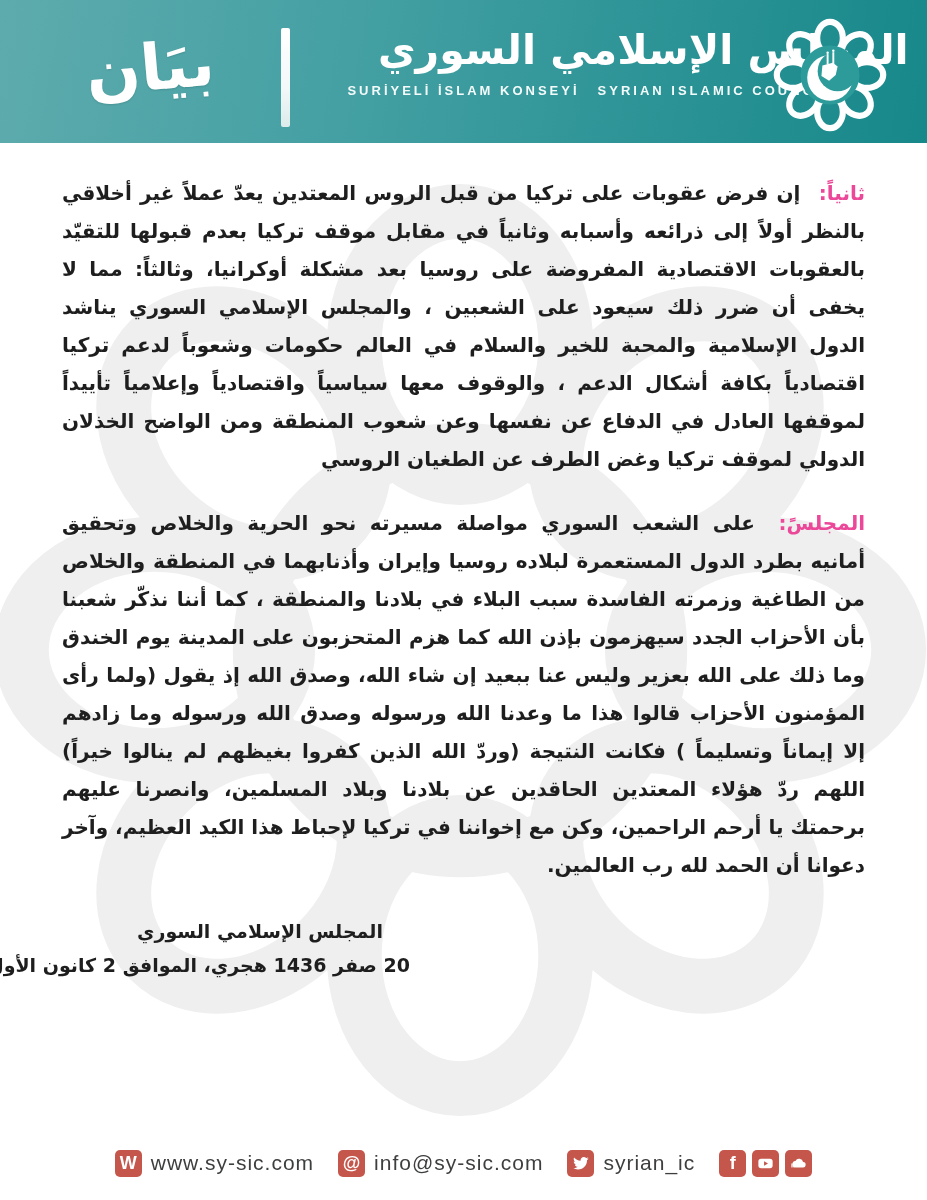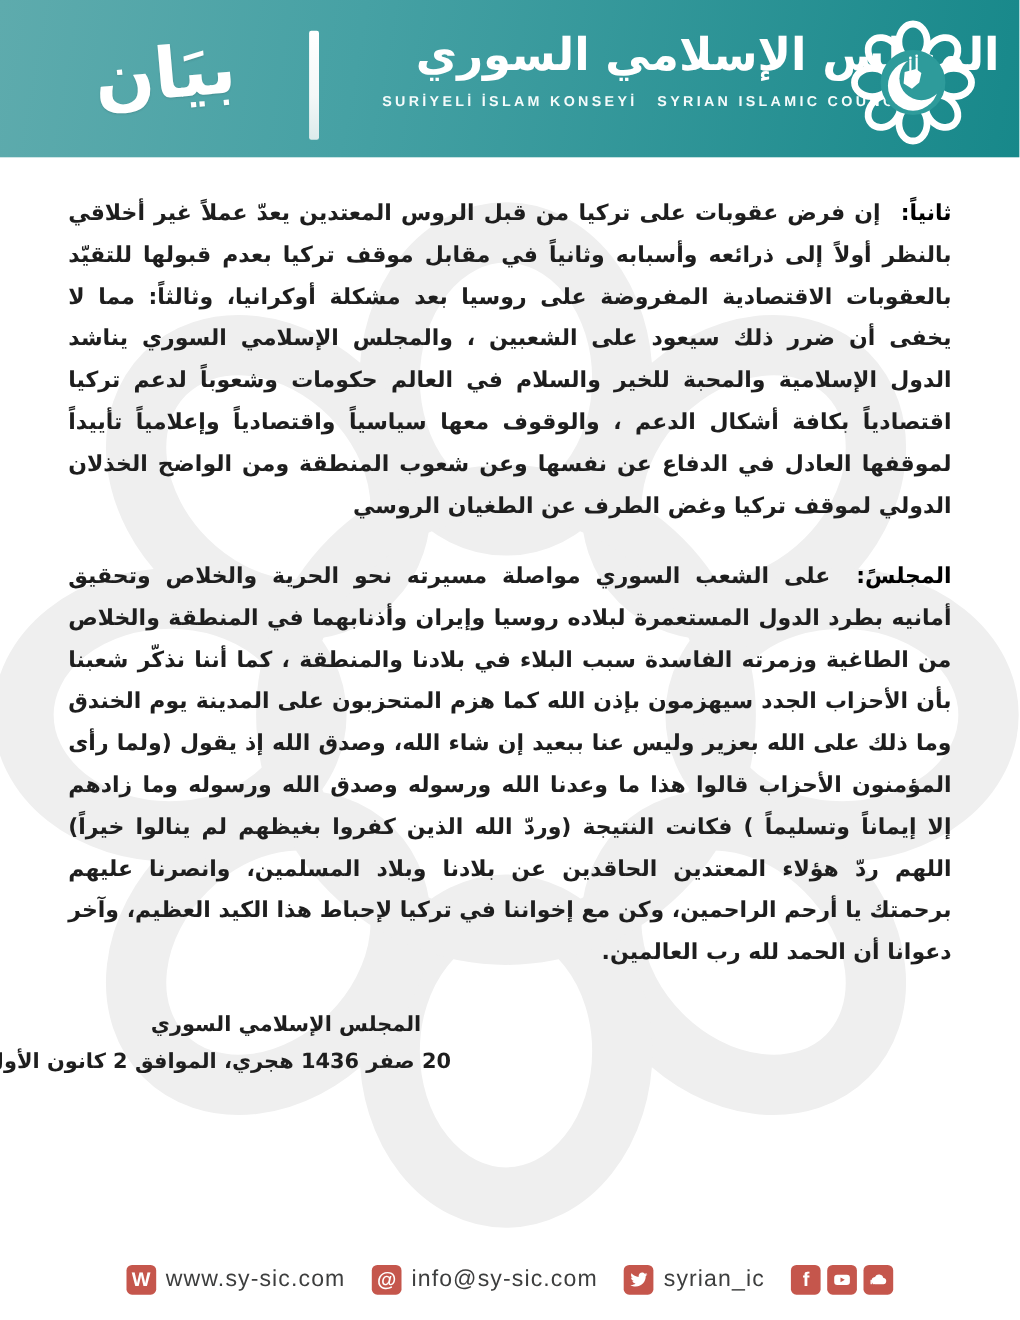--- a/index.html
+++ b/index.html
@@ -21,34 +21,34 @@
     color:#ffffff;font-size:64px;font-weight:bold;
     transform:rotate(-5deg);text-shadow:0 1px 2px rgba(0,0,0,0.12);
   }
   .header-bar{
     position:absolute;left:281px;top:28px;width:9px;height:99px;border-radius:2px;
     background:linear-gradient(180deg,#ffffff 0%,#f3f8f8 60%,#dcebeb 100%);
   }
   .org-block{position:absolute;left:378px;top:26px;width:424px;text-align:center;color:#fff;}
   .org-ar{font-size:41px;font-weight:bold;line-height:1.2;white-space:nowrap;}
   .org-latin{
-    margin-top:8px;display:flex;align-items:center;justify-content:center;
+    margin-top:8px;display:flex;align-items:flex-start;justify-content:center;
     font-family:"Liberation Sans",sans-serif;font-size:13px;font-weight:bold;
     letter-spacing:3px;white-space:nowrap;color:#f4fbfb;
   }
   .org-latin .redbar{display:inline-block;width:7px;height:16px;margin:0 9px;background:#E2453A;}
   .logo{position:absolute;left:773px;top:18px;}
   
   .content{
     position:absolute;top:150px;left:62px;width:803px;z-index:1;
     direction:rtl;text-align:justify;
     color:#1E1E1E;font-size:20px;font-weight:bold;line-height:38px;
   }
   .content p{margin:24px 0 26px 0;}
-  .lead{color:#000000;margin-left:10px;}
+  .lead{color:#ec4899;margin-left:10px;}
   .signature{
     margin-top:30px;margin-right:455px;width:300px;text-align:center;
     font-size:19px;font-weight:bold;line-height:34px;white-space:nowrap;
   }
   
   .footer{
     position:absolute;bottom:0;left:0;width:927px;height:74px;z-index:2;background:#ffffff;
     display:flex;align-items:center;justify-content:center;gap:24px;
     font-family:"Liberation Sans",sans-serif;color:#3D3E3E;font-size:21px;letter-spacing:1px;
   }

